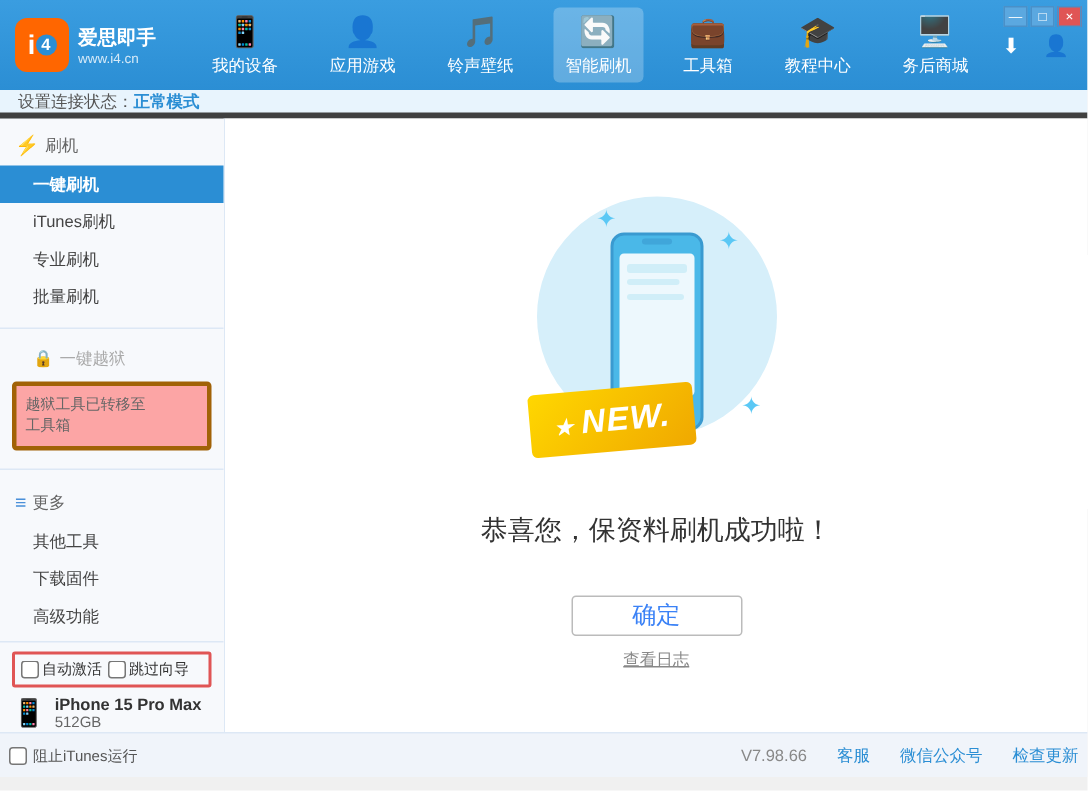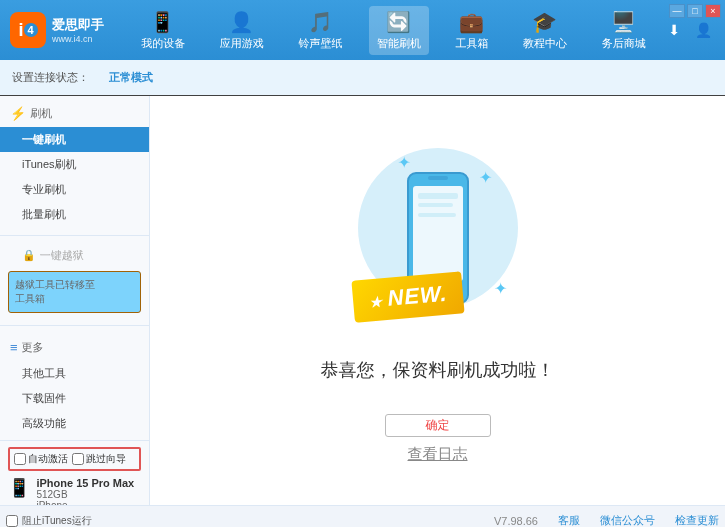--- a/index.html
+++ b/index.html
@@ -17,36 +17,36 @@
     .nav-item .nav-icon { font-size: 20px; margin-bottom: 2px; }
     .nav-item.active { background: rgba(255,255,255,0.2); border-radius: 4px; }
     .header-right { display: flex; align-items: center; gap: 8px; }
     .header-btn { width: 22px; height: 22px; display: flex; align-items: center; justify-content: center; color: white; cursor: pointer; font-size: 14px; }
 
     
     .win-controls { position: absolute; top: 4px; right: 4px; display: flex; gap: 2px; z-index: 100; }
     .win-btn { width: 16px; height: 14px; background: #5ba8e0; border: 1px solid #4a90c8; display: flex; align-items: center; justify-content: center; font-size: 9px; color: white; cursor: pointer; }
 
     
-    .status-bar { background: #e8f4fd; border-bottom: 1px solid #404040; padding: 10px 12px; font-size: 11px; color: #555; display: flex; align-items: center; gap: 20px; }
+    .status-bar { background: #e8f4fd; border-bottom: 4px solid #404040; padding: 0 12px; font-size: 11px; color: #555; display: flex; align-items: center; gap: 0; }
     .status-mode { color: #2b8ed4; font-weight: bold; }
 
     
     .main-layout { display: flex; height: calc(527px - 60px - 28px - 30px); }
 
     
     .sidebar { width: 150px; background: #f7f9fc; border-right: 1px solid #dde8f5; overflow-y: auto; }
     .sidebar-section { padding: 4px 0; }
     .sidebar-section-header { display: flex; align-items: center; padding: 6px 10px; font-size: 11px; color: #666; }
     .sidebar-section-header .icon { margin-right: 4px; font-size: 13px; color: #4a90d9; }
     .sidebar-item { padding: 5px 10px 5px 22px; font-size: 11px; color: #444; cursor: pointer; }
     .sidebar-item.active { background: #2b8ed4; color: white; font-weight: bold; }
     .sidebar-divider { border: none; border-top: 1px solid #dde8f5; margin: 4px 0; }
     .sidebar-disabled { padding: 4px 10px 4px 22px; font-size: 11px; color: #aaa; cursor: default; display: flex; align-items: center; gap: 4px; }
-    .sidebar-notice { background: #7dd3fc; border: 1px solid #a16207; margin: 4px 8px; padding: 6px; font-size: 10px; color: #666; line-height: 1.4; border-radius: 3px; }
+    .sidebar-notice { background: #fca5a5; border: 3px solid #a16207; margin: 4px 8px; padding: 6px; font-size: 10px; color: #666; line-height: 1.4; border-radius: 3px; }
 
     
     .device-panel { border-top: 1px solid #dde8f5; padding: 6px 8px; background: #f7f9fc; }
     .auto-controls { display: flex; align-items: center; gap: 4px; margin-bottom: 6px; border: 2px solid #e05555; padding: 3px 4px; border-radius: 2px; }
     .checkbox-label { display: flex; align-items: center; gap: 2px; font-size: 10px; color: #333; cursor: pointer; }
     .checkbox-label input { width: 12px; height: 12px; }
     .device-info { display: flex; align-items: flex-start; gap: 6px; }
     .device-icon { font-size: 18px; color: #2b8ed4; }
     .device-details { display: flex; flex-direction: column; }
     .device-name { font-size: 11px; font-weight: bold; color: #333; }
@@ -63,22 +63,22 @@
     .circle-bg { width: 160px; height: 160px; background: #d6effa; border-radius: 50%; position: absolute; top: 10px; left: 10px; }
     .phone-svg { position: relative; z-index: 2; }
     .new-badge { position: absolute; bottom: 20px; left: 5px; background: linear-gradient(135deg, #ffd700, #f0a800); color: white; font-size: 22px; font-weight: 900; padding: 8px 16px; border-radius: 4px; transform: rotate(-5deg); z-index: 3; font-style: italic; letter-spacing: 1px; }
     .new-badge::before { content: '★ '; font-size: 14px; }
     .sparkle { position: absolute; color: #5bc8f5; font-size: 16px; }
     .sparkle1 { top: 15px; left: 50px; }
     .sparkle2 { top: 30px; right: 35px; }
     .sparkle3 { bottom: 40px; right: 20px; }
 
     .success-text { font-size: 18px; color: #333; margin-bottom: 32px; font-weight: normal; }
-    .confirm-btn { background: white; border: 1px solid #bbb; border-radius: 3px; padding: 2px 40px; font-size: 12px; color: #ef4444; cursor: pointer; margin-bottom: 8px; }
-    .log-link { font-size: 15px; color: #888; cursor: pointer; text-decoration: underline; }
+    .confirm-btn { background: white; border: 1px solid #bbb; border-radius: 3px; padding: 2px 40px; font-size: 16px; color: #3b82f6; cursor: pointer; margin-bottom: 8px; }
+    .log-link { font-size: 11px; color: #888; cursor: pointer; text-decoration: underline; }
 
     
     .footer { background: #f0f4fa; border-top: 1px solid #dde8f5; height: 30px; display: flex; align-items: center; justify-content: flex-end; padding: 0 6px; gap: 20px; font-size: 11px; color: #666; }
     .footer-version { color: #888; }
     .footer-link { color: #2b8ed4; cursor: pointer; }
   </style>
 </head>
 <body>
 
 <div class="win-controls">

